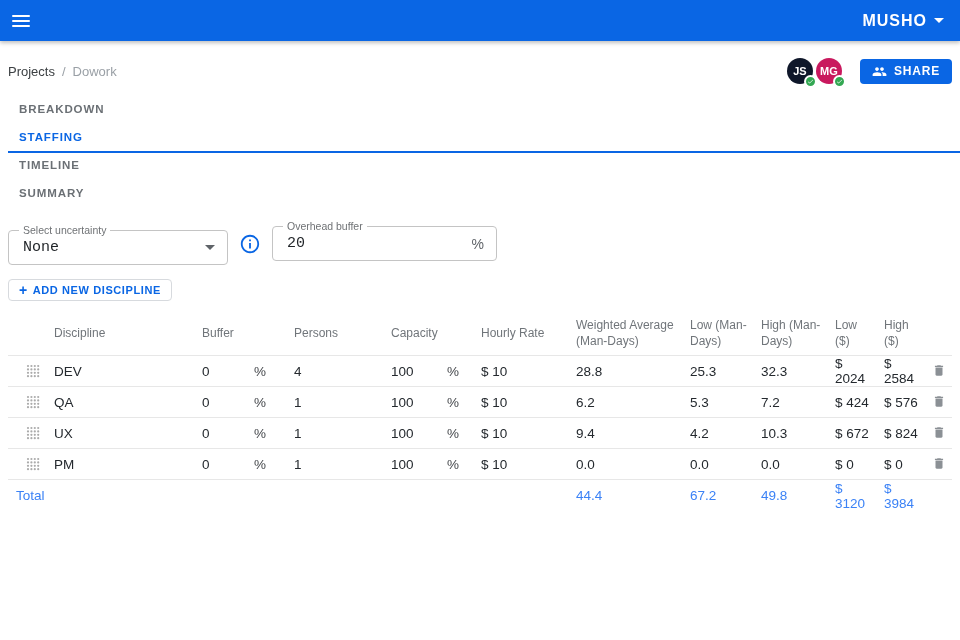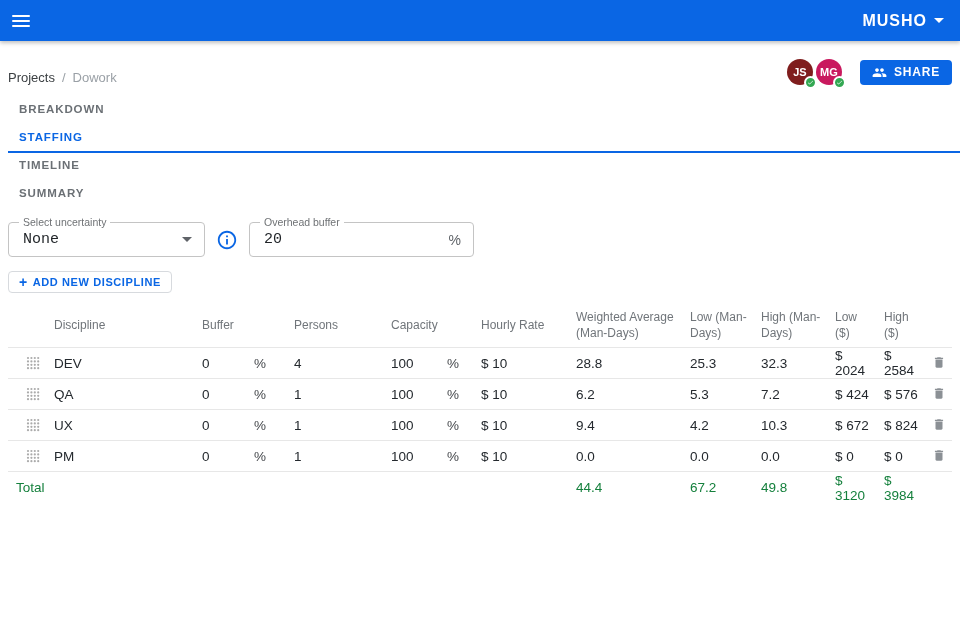--- a/index.html
+++ b/index.html
@@ -25,41 +25,41 @@
   }
   .menu-btn { width: 24px; height: 24px; display: flex; flex-direction: column; justify-content: center; gap: 3px; cursor: pointer; margin-right: 12px; }
   .menu-btn span { display: block; width: 18px; height: 2px; background: #fff; border-radius: 1px; }
   .logo { font-size: 21px; font-weight: 500; letter-spacing: .4px; display: flex; align-items: flex-start; cursor: pointer; }
   .logo-badge { font-size: 9px; font-weight: 700; margin-left: 5px; margin-top: 2px; letter-spacing: .3px; }
   .appbar-right { margin-left: auto; display: flex; align-items: center; gap: 7px; cursor: pointer; }
   .user-menu-label { font-size: 16px; font-weight: 700; letter-spacing: 1px; }
   .caret-down-white { width: 0; height: 0; border-left: 5px solid transparent; border-right: 5px solid transparent; border-top: 5px solid #fff; }
 
   
-  .toolbar { display: flex; align-items: flex-end; padding: 16px 8px 0 8px; height: 44px; }
+  .toolbar { display: flex; align-items: center; padding: 16px 8px 0 8px; height: 44px; }
   .breadcrumb { display: flex; align-items: center; gap: 7px; font-size: 13px; }
   .crumb-parent { color: #3c4043; font-weight: 500; cursor: pointer; }
   .crumb-sep, .crumb-current { color: #9aa0a6; }
   .toolbar-right { margin-left: auto; display: flex; align-items: center; }
   .avatar { width: 26px; height: 26px; border-radius: 50%; color: #fff; font-size: 11px; font-weight: 700; display: flex; align-items: center; justify-content: center; position: relative; margin-left: 3px; cursor: pointer; }
   .check-badge { position: absolute; right: -4px; bottom: -4px; width: 13px; height: 13px; border-radius: 50%; background: #34a853; border: 2px solid #fff; display: flex; align-items: center; justify-content: center; }
   .check-badge svg { width: 7px; height: 7px; }
   .share-btn { margin-left: 18px; background: #0a66e4; color: #fff; border: none; border-radius: 4px; height: 25px; padding: 0 12px; font-family: inherit; font-size: 12px; font-weight: 700; letter-spacing: .8px; display: flex; align-items: center; gap: 7px; cursor: pointer; }
   .share-btn svg { width: 15px; height: 15px; fill: #fff; }
 
   
   .tabs { display: flex; margin: 12px 0 0 8px; flex-direction: column; }
   .tab { padding: 6px 11px 8px 11px; font-size: 11.5px; font-weight: 600; letter-spacing: .9px; color: #6b7075; cursor: pointer; border-bottom: 2px solid transparent; }
   .tab.active { color: #0a66e4; border-bottom-color: #0a66e4; }
 
   
   .controls { display: flex; align-items: center; margin: 13px 8px 0 8px; }
   .field { position: relative; height: 35px; border: 1px solid #c4c4c4; border-radius: 4px; display: flex; align-items: center; background: #fff; }
   .field-label { position: absolute; top: -7px; left: 10px; background: #fff; padding: 0 4px; font-size: 10.5px; color: #6f7275; white-space: nowrap; }
-  .select-field { width: 197px; cursor: pointer; }
+  .select-field { width: 220px; cursor: pointer; margin-top: 8px; }
   .field-value { font-size: 15px; color: #1f2327; padding-left: 14px; font-family: Liberation Mono, monospace; }
   .caret-down-grey { position: absolute; right: 12px; width: 0; height: 0; border-left: 5px solid transparent; border-right: 5px solid transparent; border-top: 5px solid #5f6368; }
   .info-btn { width: 22px; height: 22px; margin: 0 11px; cursor: pointer; flex: 0 0 auto; }
   .info-btn svg { width: 22px; height: 22px; fill: #0a66e4; }
   .overhead-field { width: 225px; }
   .field-suffix { margin-left: auto; padding-right: 12px; font-size: 14px; color: #5f6368; }
 
   .add-btn { margin: 14px 0 0 8px; height: 22px; padding: 0 10px; background: #fff; border: 1px solid #d7dade; border-radius: 4px; color: #0a66e4; font-family: inherit; font-size: 11px; font-weight: 700; letter-spacing: .6px; display: flex; align-items: center; gap: 5px; cursor: pointer; }
   .add-plus { font-size: 14px; font-weight: 700; line-height: 1; }
 
@@ -68,21 +68,21 @@
   .staffing th { font-size: 12px; font-weight: 500; color: #70757a; text-align: left; padding: 6px 4px 6px 8px; line-height: 1.35; vertical-align: middle; }
   .staffing th.no-pad, .staffing td.no-pad { padding-left: 0; }
   .staffing td { font-size: 13.5px; color: #24292e; padding: 0 4px 0 8px; height: 31px; vertical-align: middle; }
   .staffing tbody tr { border-top: 1px solid #e7e7e7; }
   .staffing .pct { color: #46494d; }
   .drag-cell { text-align: center; }
   .drag-handle { display: inline-flex; cursor: grab; padding: 2px; }
   .trash-btn { background: none; border: none; cursor: pointer; padding: 2px; display: inline-flex; }
   .trash-btn svg { width: 14px; height: 15px; fill: #8b9095; }
   .drag-handle svg { width: 14px; height: 14px; fill: #ababab; }
-  .total-row td { color: #15803d; }
+  .total-row td { color: #3b82f6; }
   .total-label { color: #5f6368; font-size: 13px; padding-left: 10px; }
   .editable { cursor: text; }
 </style>
 </head>
 <body>
 
 <header class="appbar">
   <div class="menu-btn">
       <span></span>
       <span></span>
@@ -94,21 +94,21 @@
   </div>
 </header>
 
 <div class="toolbar">
   <nav class="breadcrumb">
     <span class="crumb-parent">Projects</span>
     <span class="crumb-sep">/</span>
     <span class="crumb-current">Dowork</span>
   </nav>
   <div class="toolbar-right">
-    <div class="avatar" style="background-color: #7f1d1d;">
+    <div class="avatar" style="background-color: #0f172a;">
       <span>JS</span>
       <span class="check-badge">
         <svg viewBox="0 0 24 24">
             <path fill="#fff" d="M9 16.2 4.8 12l-1.4 1.4L9 19 21 7l-1.4-1.4z"></path>
           </svg>
       </span>
     </div>
     <div class="avatar" style="background-color: rgb(201, 25, 94);">
       <span>MG</span>
       <span class="check-badge">

